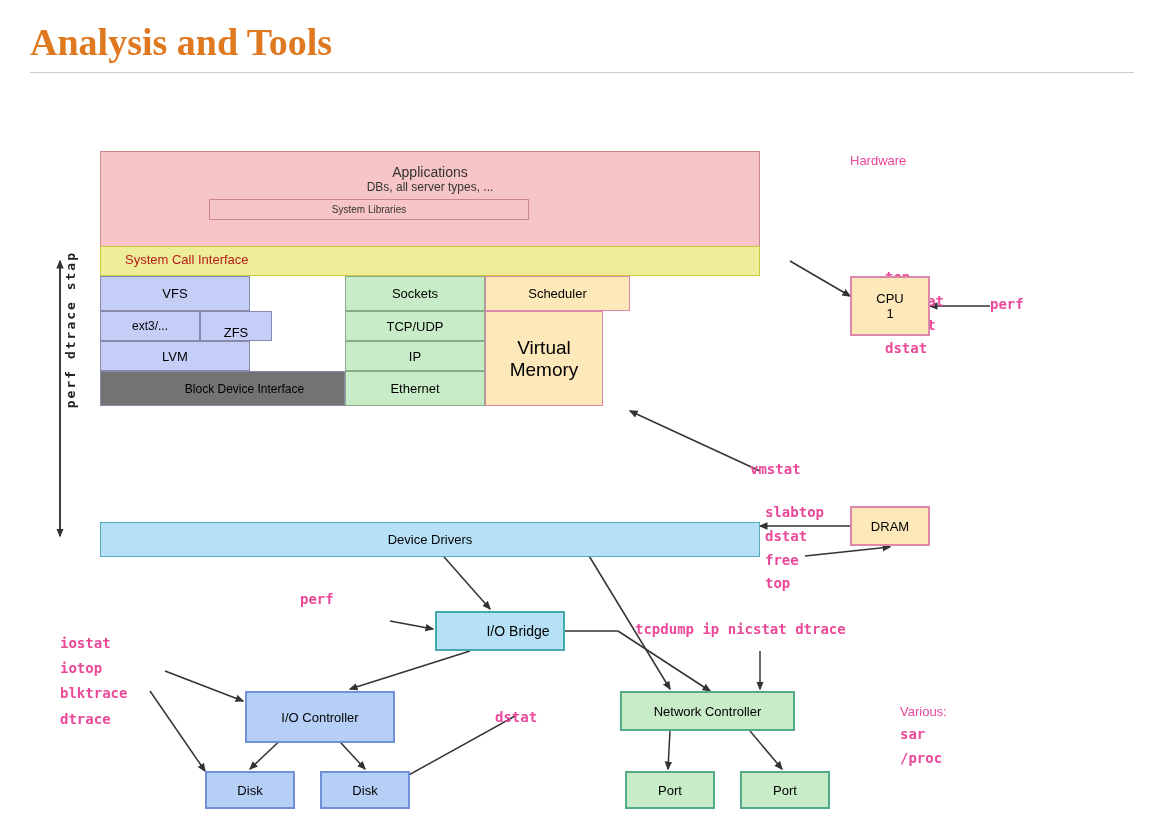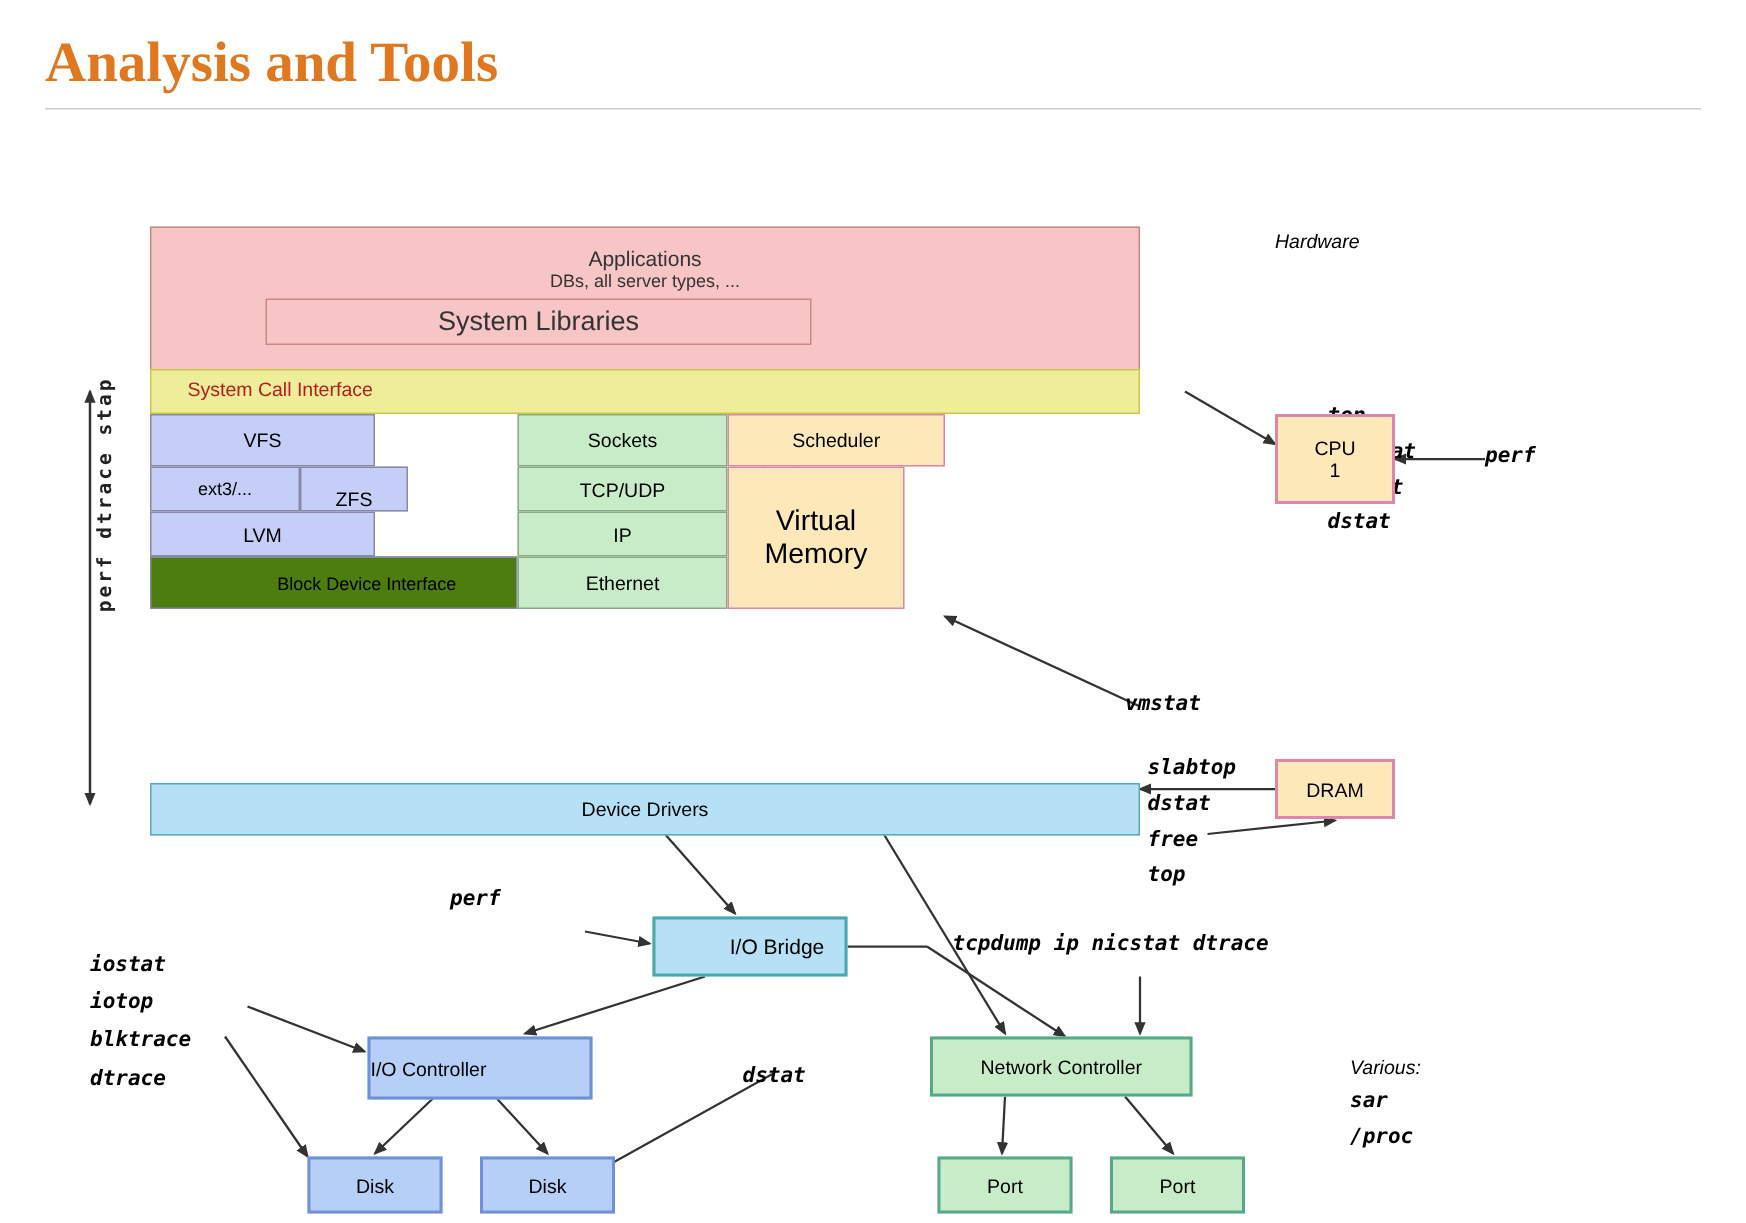--- a/index.html
+++ b/index.html
@@ -116,21 +116,21 @@
       display: flex; align-items: center; justify-content: center;
       font-size: 13px;
     }
     
     .block-bdi {
       position: absolute;
       left: 70px;
       top: 280px;
       width: 245px;
       height: 35px;
-      background: #4d7c0f;
+      background: #737373;
       border: 1px solid #88a;
       display: flex; align-items: center; justify-content: center;
       font-size: 12px;
       padding-left: 44px;
     }
     
     .block-dd {
       position: absolute;
       left: 70px;
       top: 431px;
@@ -251,24 +251,24 @@
       display: flex; align-items: center; justify-content: center;
       font-size: 14px;
       padding-left: 36px;
     }
     
     .box-iocontroller {
       position: absolute;
       left: 215px;
       top: 600px;
       width: 150px;
-      height: 42px;
+      height: 52px;
       background: #b5cff7;
       border: 2px solid #7090d8;
-      display: flex; align-items: center; justify-content: flex-start;
+      display: flex; align-items: center; justify-content: center;
       font-size: 13px;
     }
     
     .box-disk1 {
       position: absolute;
       left: 175px;
       top: 680px;
       width: 90px;
       height: 38px;
       background: #b5cff7;
@@ -321,23 +321,22 @@
       height: 38px;
       background: #c8ecc8;
       border: 2px solid #5a8;
       display: flex; align-items: center; justify-content: center;
       font-size: 13px;
     }
     
     .label {
       position: absolute;
       font-size: 13px;
-      color: #000000;
+      color: #ec4899;
       white-space: nowrap;
-      font-style: italic;
     }
     .label-mono {
       font-family: monospace;
       font-weight: bold;
       font-size: 14px;
     }
     
     .arrows-svg {
       position: absolute;
       left: 0; top: 0;
@@ -506,21 +505,21 @@
 
     <div class="vertical-label">
       <div class="vert-text">perf dtrace stap</div>
     </div>
 
     <div class="layer-apps">
       <div class="layer-apps-text">
         <div>Applications</div>
         <div style="font-size:12px;">DBs, all server types, ...</div>
 
-        <div style="margin-top:5px; margin-left:76px; background:#f7c5c5; border:1px solid #c88; width:364px; padding:4px; font-size:18px;">System Libraries</div>
+        <div style="margin-top:5px; margin-left:108px; background:#f7c5c5; border:1px solid #c88; width:320px; padding:4px; font-size:10px;">System Libraries</div>
       </div>
     </div>
 
     <div class="layer-syscall">
       <div class="layer-syscall-text">System Call Interface</div>
     </div>
 
     <div class="block-vfs">
       <span>VFS</span>
     </div>

